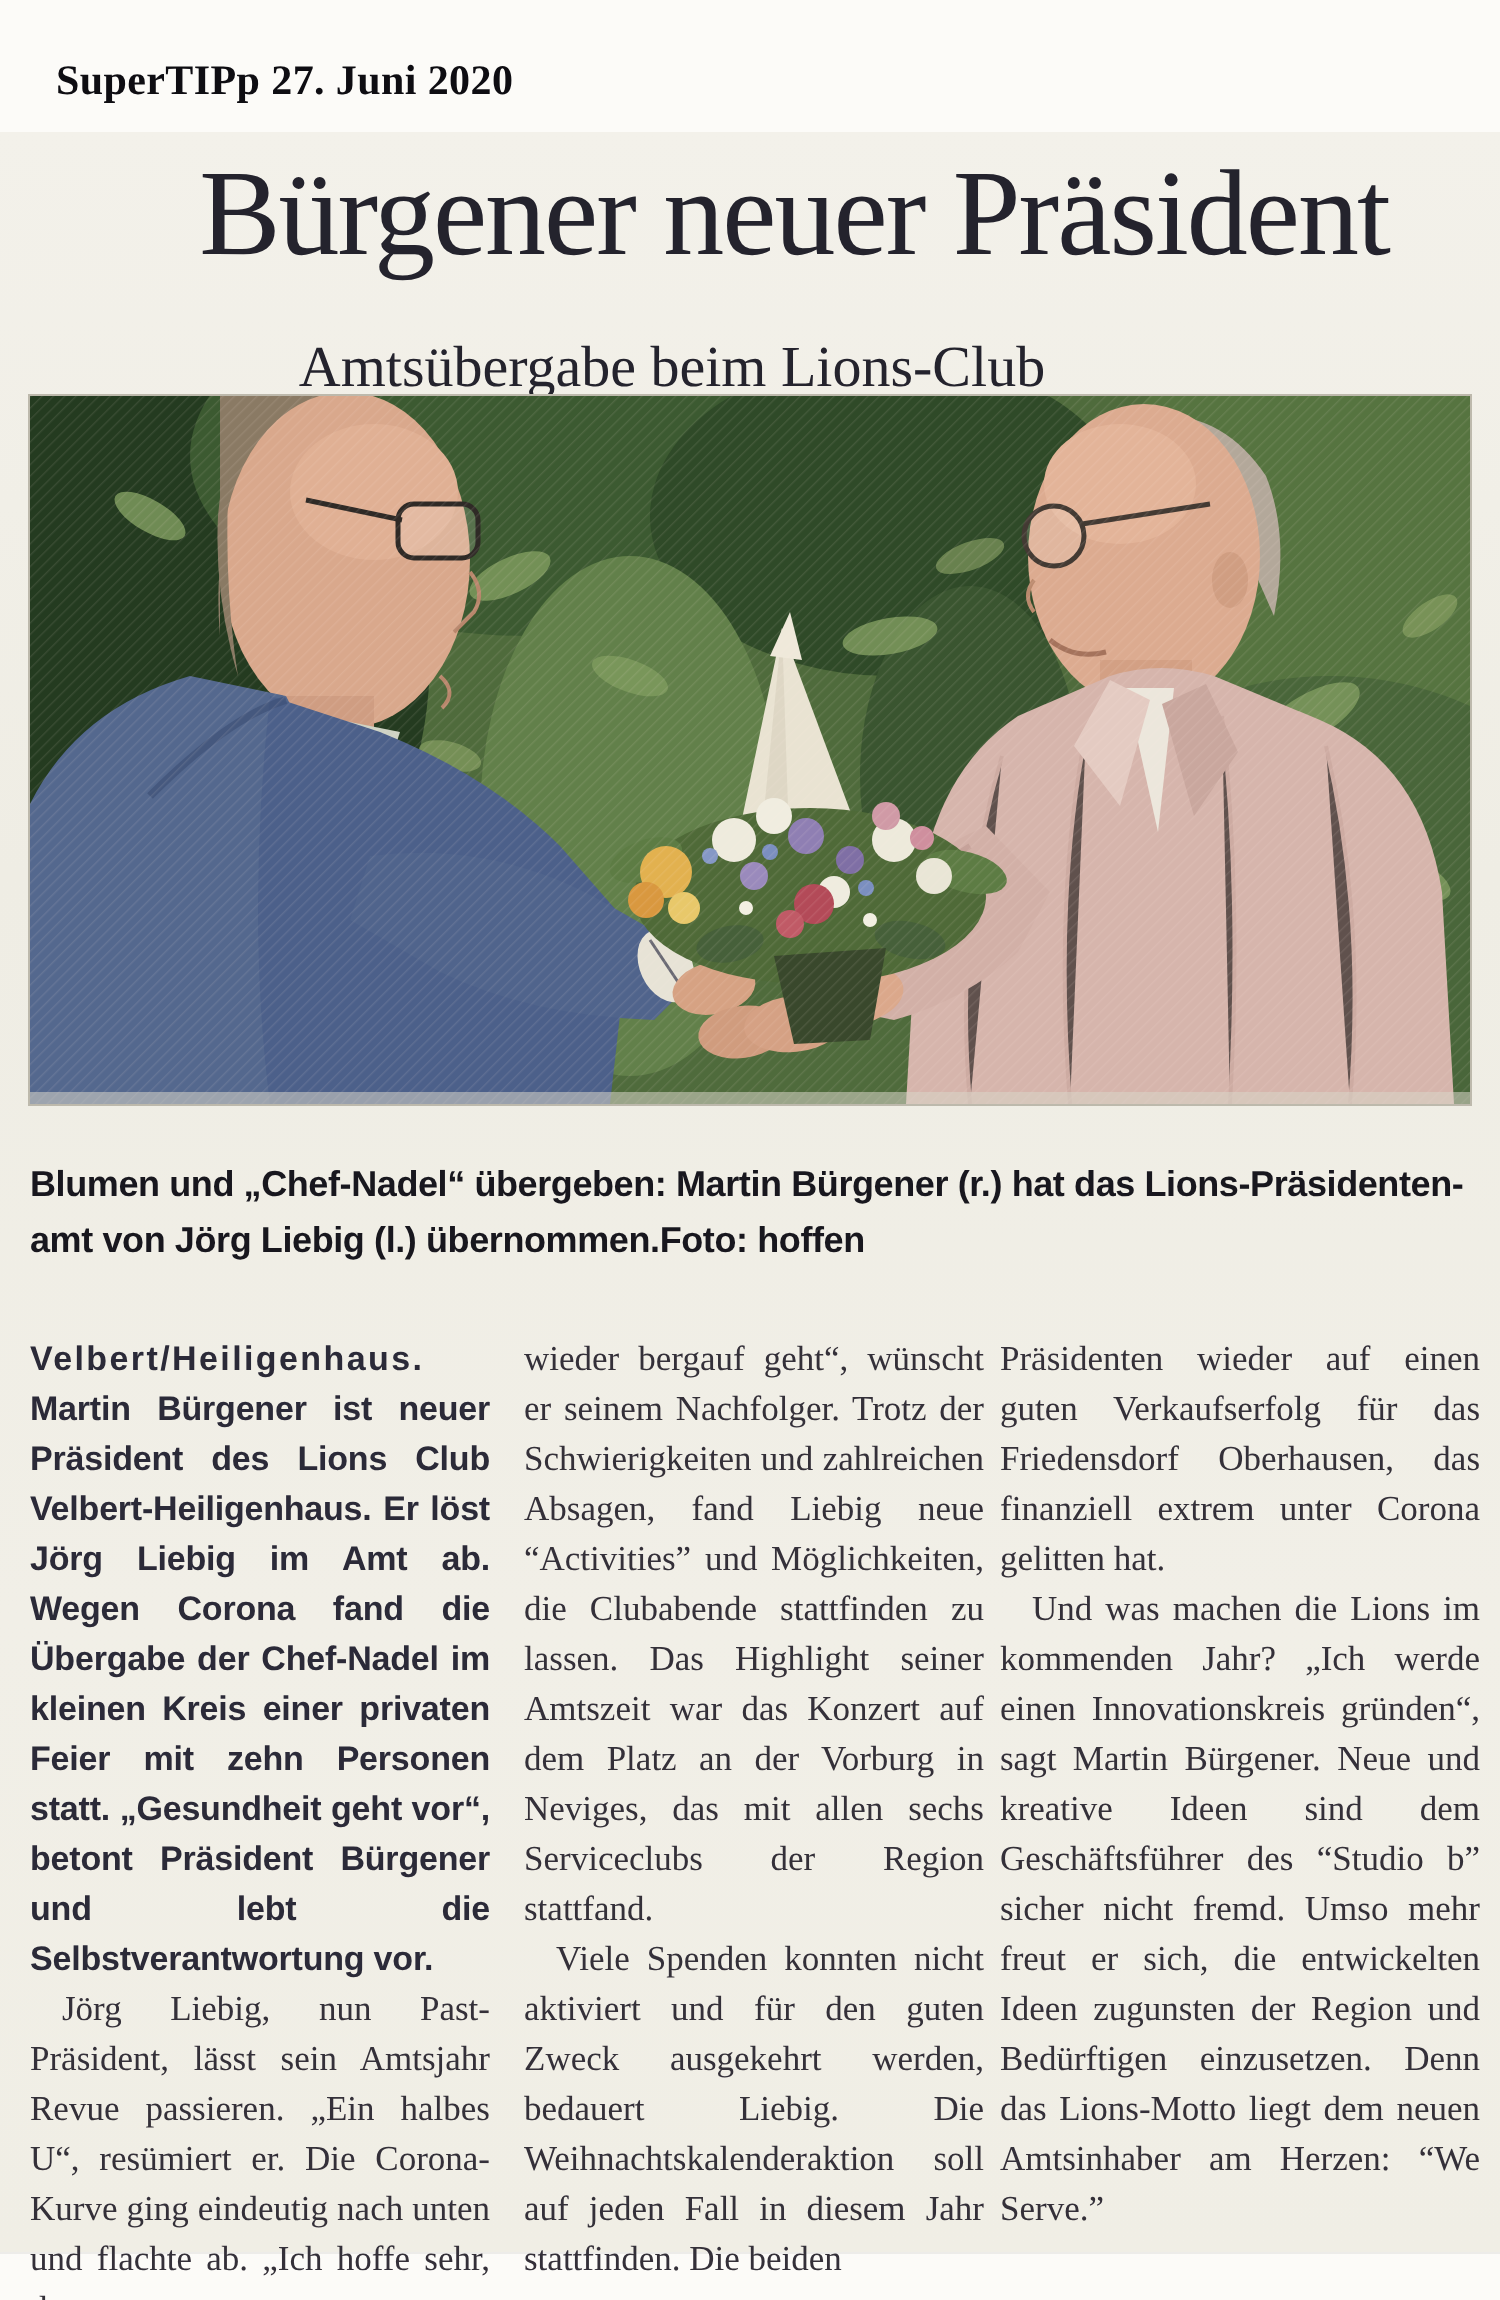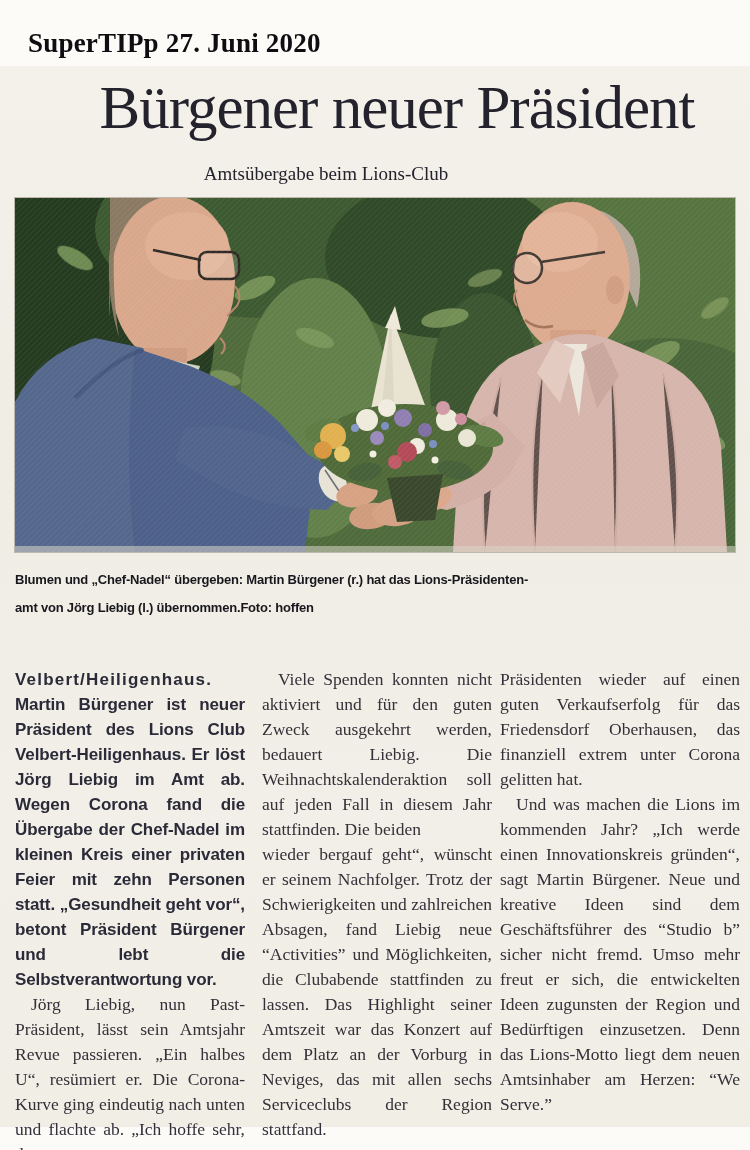--- a/index.html
+++ b/index.html
@@ -11,43 +11,43 @@
   .page{position:absolute;inset:0;}
   
   .clip{
     position:absolute;left:0;top:66px;width:750px;height:1060px;
     background:linear-gradient(180deg,#f3f1ea 0%,#efede4 35%,#f1efe7 70%,#f0eee5 100%);
     box-shadow:0 1px 0 rgba(0,0,0,0.06);
   }
   .masthead{
     position:absolute;left:28px;top:28px;
     font-family:"Liberation Serif",serif;font-weight:bold;
-    font-size:27px;color:#0e0d12;letter-spacing:0.2px;
+    font-size:21px;color:#0e0d12;letter-spacing:0.2px;
   }
   .headline{
     position:absolute;left:0;top:10px;width:750px;margin:0;
     text-align:center;font-family:"Liberation Serif",serif;
     font-weight:500;font-size:61px;line-height:64px;color:#24232d;
     letter-spacing:-1px;
     padding-left:22px;
   }
   .subheadline{
-    position:absolute;left:0;top:82px;width:636px;margin:8px;
+    position:absolute;left:0;top:82px;width:636px;margin:18px;
     text-align:center;font-family:"Liberation Serif",serif;
-    font-weight:normal;font-size:19px;line-height:36px;color:#24232d;
+    font-weight:normal;font-size:29px;line-height:36px;color:#24232d;
   }
   .photo{
     position:absolute;left:15px;top:132px;width:720px;height:354px;
     outline:1px solid #bdb9ac;overflow:hidden;background:#4f6b3c;
   }
   .photo svg{display:block;width:720px;height:354px;}
   .caption{
-    position:absolute;left:15px;top:500px;width:720px;
+    position:absolute;left:15px;top:512px;width:720px;
     font-family:"Liberation Sans",sans-serif;font-weight:bold;
-    font-size:13px;line-height:28px;color:#18171e;letter-spacing:-0.2px;
+    font-size:18px;line-height:28px;color:#18171e;letter-spacing:-0.2px;
   }
   .caption-row2{display:flex;justify-content:flex-start;}
   .columns{
     position:absolute;left:15px;top:562px;width:725px;height:492px;
     display:flex;
     margin-top:39px;
   }
   .col{overflow:hidden;}
   .col-1{width:230px;margin-right:17px;}
   .col-2{width:230px;margin-right:8px;}
@@ -216,22 +216,22 @@
         <span>Foto: hoffen</span>
       </div>
     </div>
 
     <div class="columns">
       <div class="col col-1">
           <p class="lead"><span class="dateline-inline">Velbert/Heiligenhaus.</span> Martin Bürgener ist neuer Präsident des Lions Club Velbert-Heiligenhaus. Er löst Jörg Liebig im Amt ab. Wegen Corona fand die Übergabe der Chef-Nadel im kleinen Kreis einer privaten Feier mit zehn Personen statt. „Gesundheit geht vor“, betont Präsident Bürgener und lebt die Selbstverantwortung vor.</p>
           <p class="body-serif indent">Jörg Liebig, nun Past-Präsident, lässt sein Amtsjahr Revue passieren. „Ein halbes U“, resümiert er. Die Corona-Kurve ging eindeutig nach unten und flachte ab. „Ich hoffe sehr, dass es nun</p>
         </div>
       <div class="col col-2">
+          <p class="body-serif">wieder bergauf geht“, wünscht er seinem Nachfolger. Trotz der Schwierigkeiten und zahlreichen Absagen, fand Liebig neue “Activities” und Möglichkeiten, die Clubabende stattfinden zu lassen. Das Highlight seiner Amtszeit war das Konzert auf dem Platz an der Vorburg in Neviges, das mit allen sechs Serviceclubs der Region stattfand.</p>
           <p class="body-serif indent">Viele Spenden konnten nicht aktiviert und für den guten Zweck ausgekehrt werden, bedauert Liebig. Die Weihnachtskalenderaktion soll auf jeden Fall in diesem Jahr stattfinden. Die beiden</p>
-          <p class="body-serif">wieder bergauf geht“, wünscht er seinem Nachfolger. Trotz der Schwierigkeiten und zahlreichen Absagen, fand Liebig neue “Activities” und Möglichkeiten, die Clubabende stattfinden zu lassen. Das Highlight seiner Amtszeit war das Konzert auf dem Platz an der Vorburg in Neviges, das mit allen sechs Serviceclubs der Region stattfand.</p>
         </div>
       <div class="col col-3">
           <p class="body-serif">Präsidenten wieder auf einen guten Verkaufserfolg für das Friedensdorf Oberhausen, das finanziell extrem unter Corona gelitten hat.</p>
           <p class="body-serif indent">Und was machen die Lions im kommenden Jahr? „Ich werde einen Innovationskreis gründen“, sagt Martin Bürgener. Neue und kreative Ideen sind dem Geschäftsführer des “Studio b” sicher nicht fremd. Umso mehr freut er sich, die entwickelten Ideen zugunsten der Region und Bedürftigen einzusetzen. Denn das Lions-Motto liegt dem neuen Amtsinhaber am Herzen: “We Serve.”</p>
         </div>
     </div>
 
   </div>
 </div>
 

